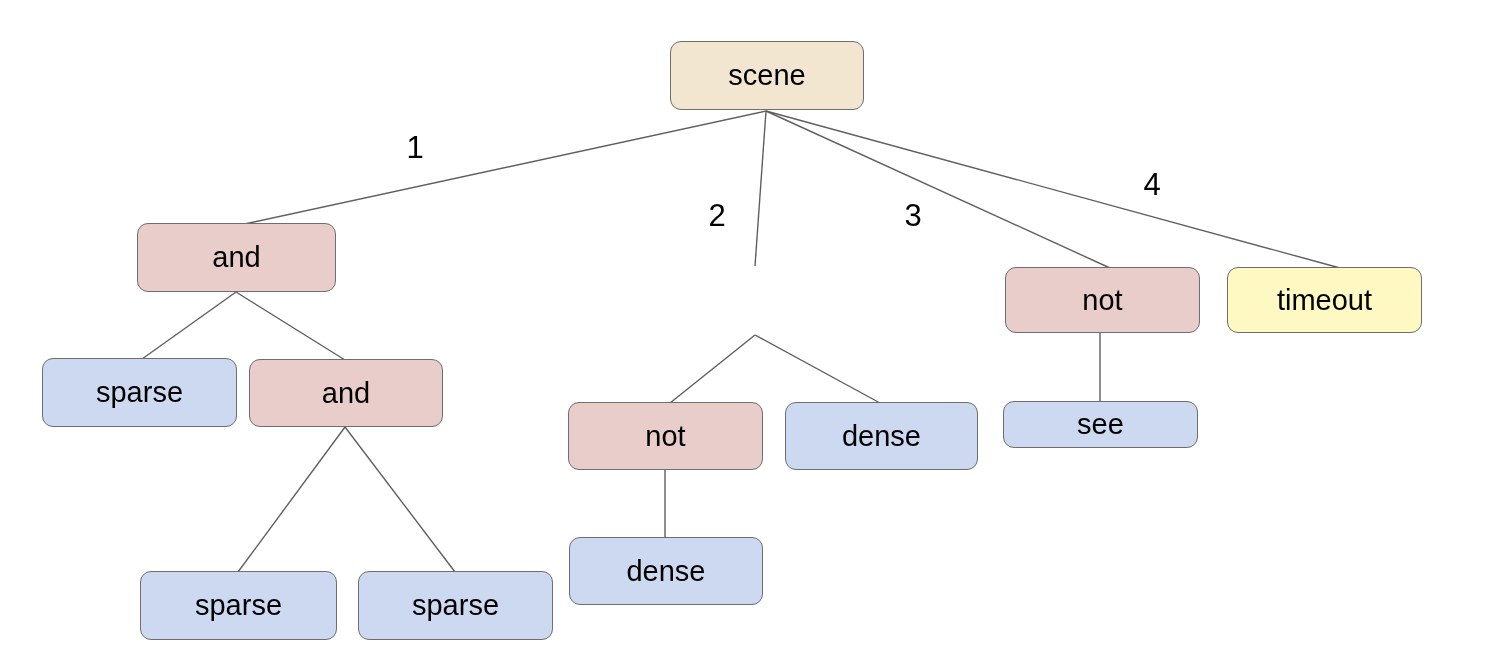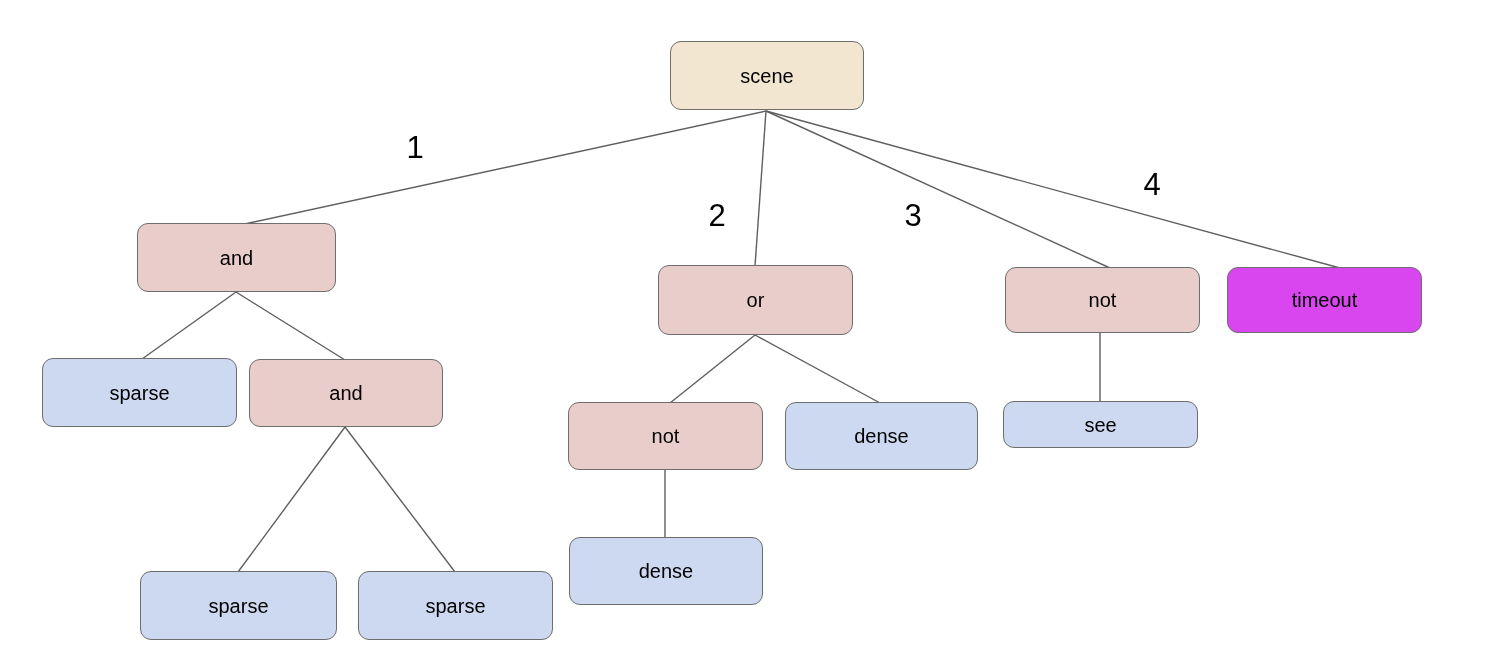--- a/index.html
+++ b/index.html
@@ -26,21 +26,21 @@
     stroke-width: 1.4;
   }
   .node {
     position: absolute;
     box-sizing: border-box;
     display: flex;
     align-items: center;
     justify-content: center;
     border: 1.8px solid #6e6e6e;
     border-radius: 11px;
-    font-size: 20px;
+    font-size: 29px;
     line-height: 1;
     color: #000000;
   }
   .node.root     { background: #f3e6d0; }
   .node.operator { background: #e9cdca; }
   .node.leaf     { background: #cdd9f0; }
 
   
   .n-scene   { left: 670px;  top: 41px;  width: 194px; height: 69px; }
   .n-and1    { left: 137px;  top: 223px; width: 199px; height: 69px; }
@@ -92,21 +92,20 @@
   <span class="edge-label el-2">2</span>
   <span class="edge-label el-3">3</span>
   <span class="edge-label el-4">4</span>
 
   <div class="node root n-scene" style="background: rgb(243, 230, 208);">scene</div>
   <div class="node operator n-and1" style="background: rgb(233, 205, 202);">and</div>
   <div class="node leaf n-sparse1" style="background: rgb(205, 217, 240);">sparse</div>
   <div class="node operator n-and2" style="background: rgb(233, 205, 202);">and</div>
   <div class="node leaf n-sparse2" style="background: rgb(205, 217, 240);">sparse</div>
   <div class="node leaf n-sparse3" style="background: rgb(205, 217, 240);">sparse</div>
-  <div class="node operator n-or1" style="background: rgb(233, 205, 202);">or</div>
   <div class="node operator n-not1" style="background: rgb(233, 205, 202);">not</div>
   <div class="node leaf n-dense1" style="background: rgb(205, 217, 240);">dense</div>
   <div class="node leaf n-dense2" style="background: rgb(205, 217, 240);">dense</div>
   <div class="node operator n-not2" style="background: rgb(233, 205, 202);">not</div>
   <div class="node leaf n-see1" style="background: rgb(205, 217, 240);">see</div>
-  <div class="node leaf n-timeout" style="background: #d946ef;">timeout</div>
+  <div class="node leaf n-timeout" style="background: #fef9c3;">timeout</div>
 
 </div>
 
 </body></html>

